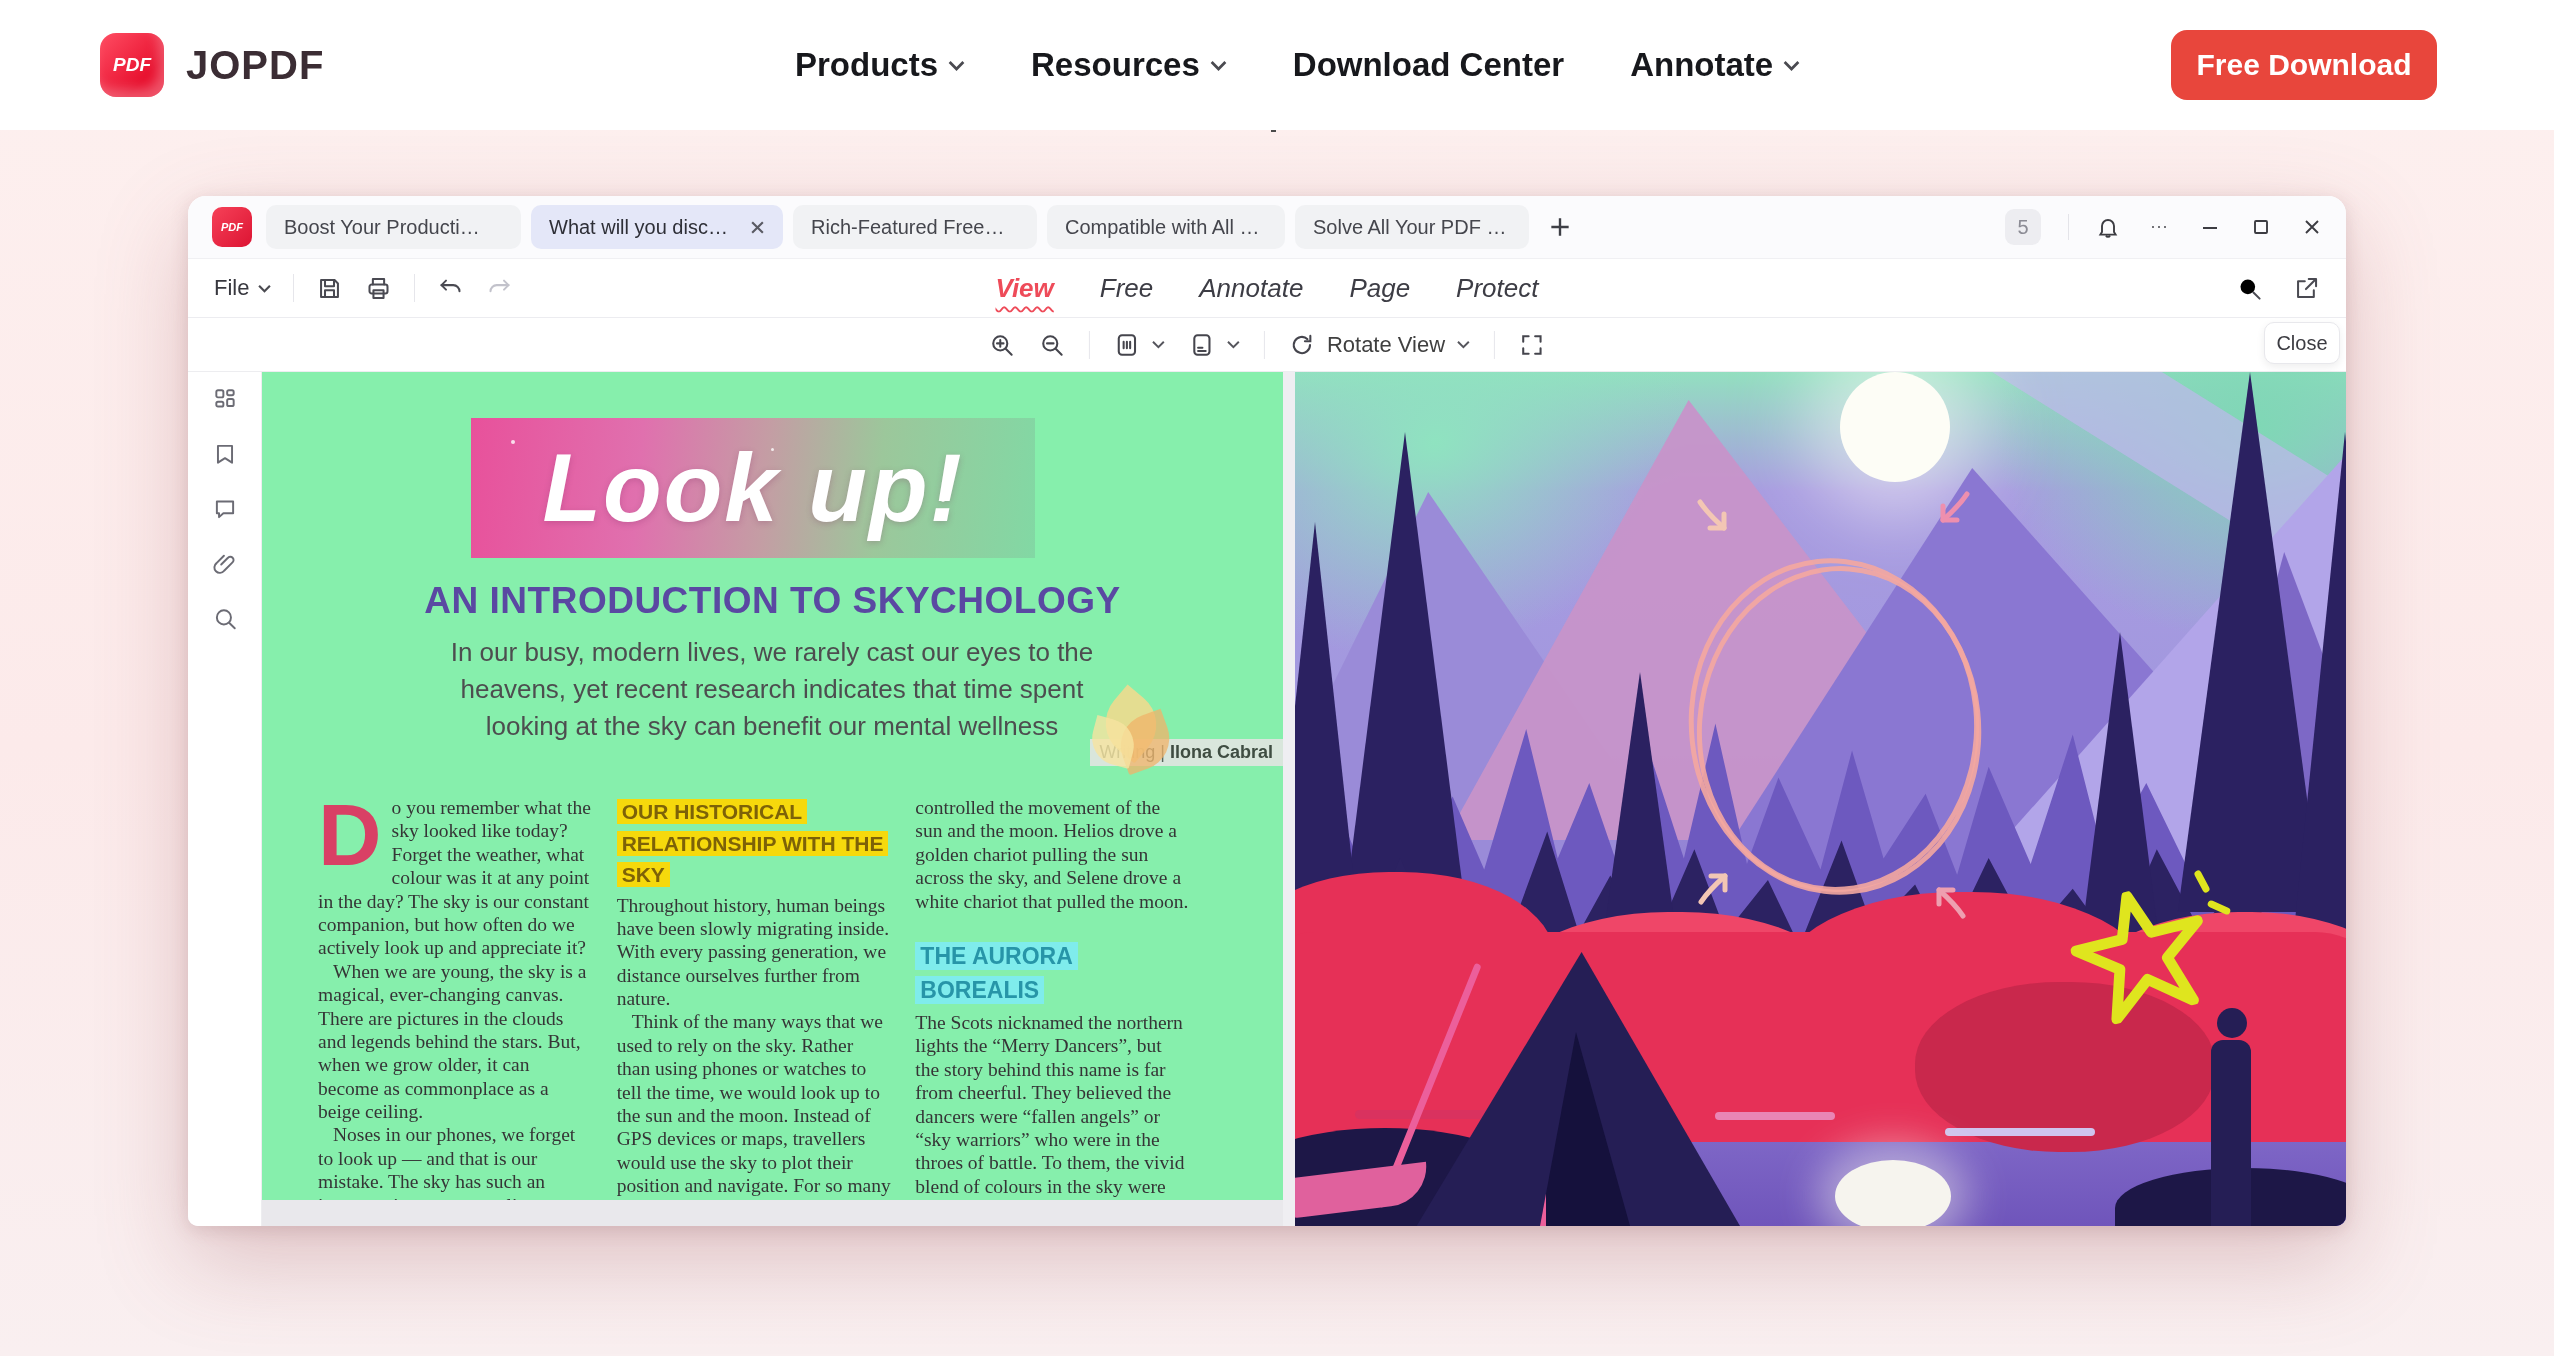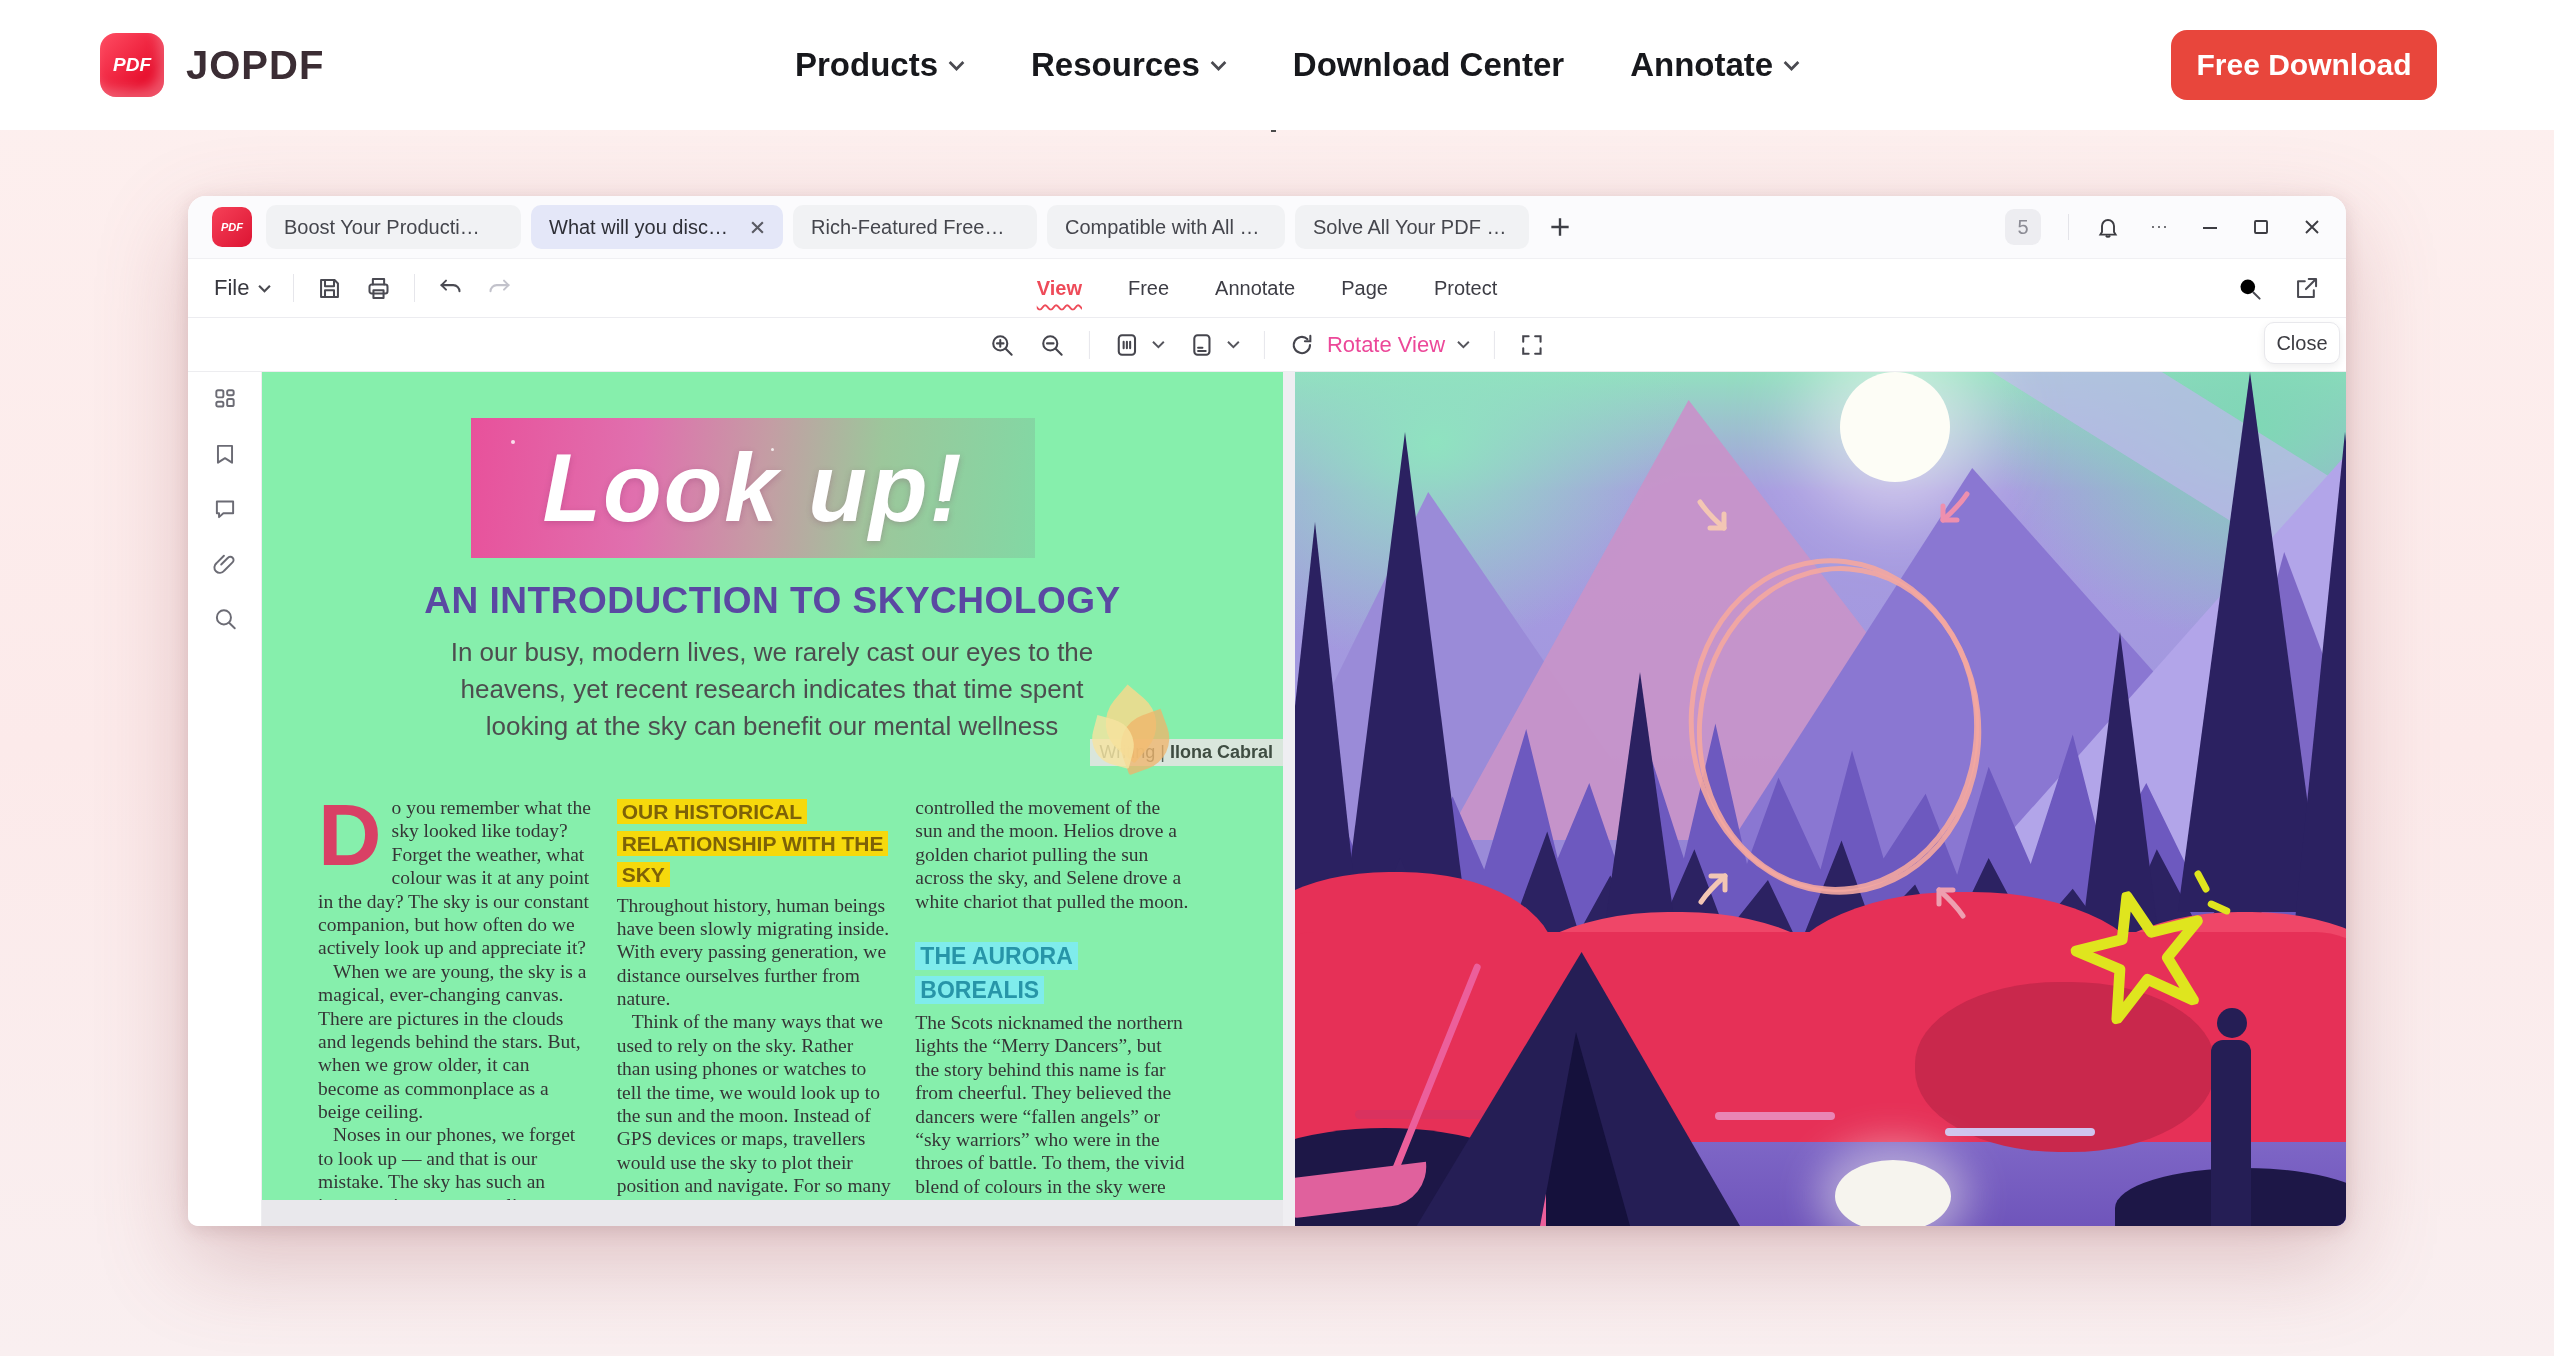--- a/index.html
+++ b/index.html
@@ -41,33 +41,33 @@
 
   
   #toolbar1 { position:absolute; left:0; top:62px; width:100%; height:60px; background:#fff; border-top:1px solid #f0f0f3; border-bottom:1px solid #ececf0; }
   #file-group { position:absolute; left:26px; top:0; height:58px; display:flex; align-items:center; gap:22px; }
   #file-menu { display:flex; align-items:center; gap:9px; font-size:22px; color:#37373e; cursor:pointer; }
   .tb-sep { width:1px; height:28px; background:#e6e6eb; }
   .tb-icon { width:27px; height:27px; cursor:pointer; }
   .tb-icon path, .tb-icon rect { stroke:#4a4a52; stroke-width:1.8; fill:none; stroke-linecap:round; stroke-linejoin:round; }
   .tb-icon.disabled path { stroke:#c2c2cb; }
   #ribbon { position:absolute; left:50%; transform:translateX(-50%); top:0; height:58px; display:flex; align-items:center; gap:46px; }
-  .ribbon-tab { font-size:20px; color:#3d3d45; font-weight:500; cursor:pointer; }
+  .ribbon-tab { font-size:26px; color:#3d3d45; font-weight:500; cursor:pointer;font-style:italic; }
   .ribbon-tab.active { color:#ee4b59; font-weight:700; text-decoration:underline wavy #ee4b59 2px; text-underline-offset:9px; }
   #tb1-right { position:absolute; right:26px; top:0; height:58px; display:flex; align-items:center; gap:30px; }
 
   
   #toolbar2 { position:absolute; left:0; top:122px; width:100%; height:54px; background:#fff; border-bottom:1px solid #ededf0; }
   #zoom-group { position:absolute; left:50%; transform:translateX(-50%); top:0; height:53px; display:flex; align-items:center; gap:24px; }
   .z-icon { width:26px; height:26px; cursor:pointer; }
   .z-icon path, .z-icon rect, .z-icon circle { stroke:#45454d; stroke-width:1.9; fill:none; stroke-linecap:round; }
   .mini-chev { width:13px; height:9px; margin-left:-12px; cursor:pointer; }
   .mini-chev path { stroke:#55555c; stroke-width:1.8; fill:none; }
   #rotate-group { display:flex; align-items:center; gap:12px; cursor:pointer; }
-  #rotate-label { font-size:22px; color:#ec4899; }
+  #rotate-label { font-size:22px; color:#404040; }
   #close-btn { position:absolute; left:2076px; top:126px; width:76px; height:42px; background:#fff; border:1px solid #e8e8ec; border-radius:10px; box-shadow:0 3px 8px rgba(0,0,0,.07); font-size:20px; color:#3c3c42; font-family:"Liberation Sans",sans-serif; cursor:pointer; z-index:9; }
 
   
   #content { position:absolute; left:0; top:176px; width:2158px; height:854px; background:#efeef2; }
   #side-panel { position:absolute; left:0; top:0; width:74px; height:854px; background:#fff; border-right:1px solid #ededf0; display:flex; flex-direction:column; align-items:center; padding-top:14px; gap:29px; }
   .sp-icon { width:26px; height:26px; cursor:pointer; }
   .sp-icon path, .sp-icon rect, .sp-icon circle { stroke:#6b6b74; stroke-width:1.8; fill:none; stroke-linecap:round; stroke-linejoin:round; }
 
   
   #doc-page { position:absolute; left:74px; top:0; width:1021px; height:828px; background:#86efac; overflow:hidden; }

